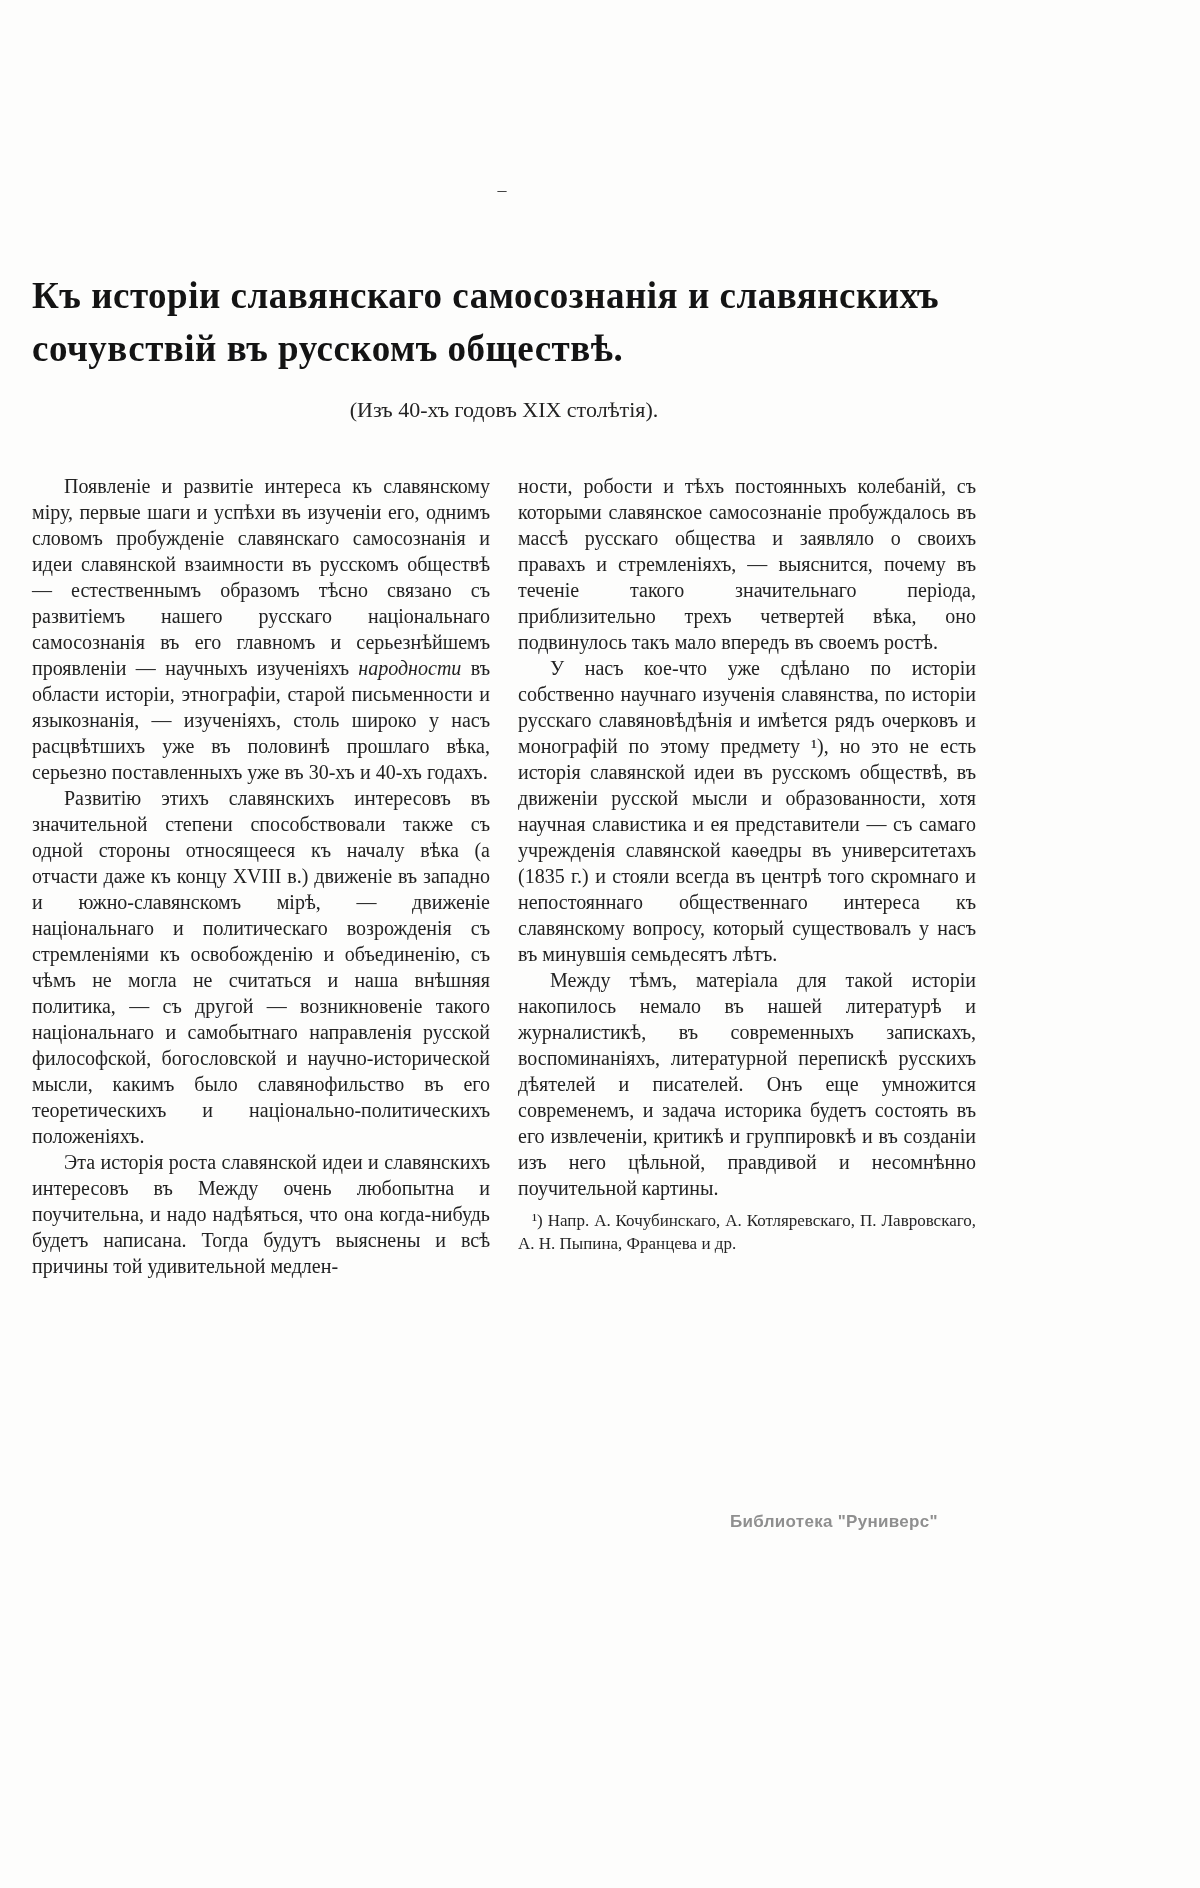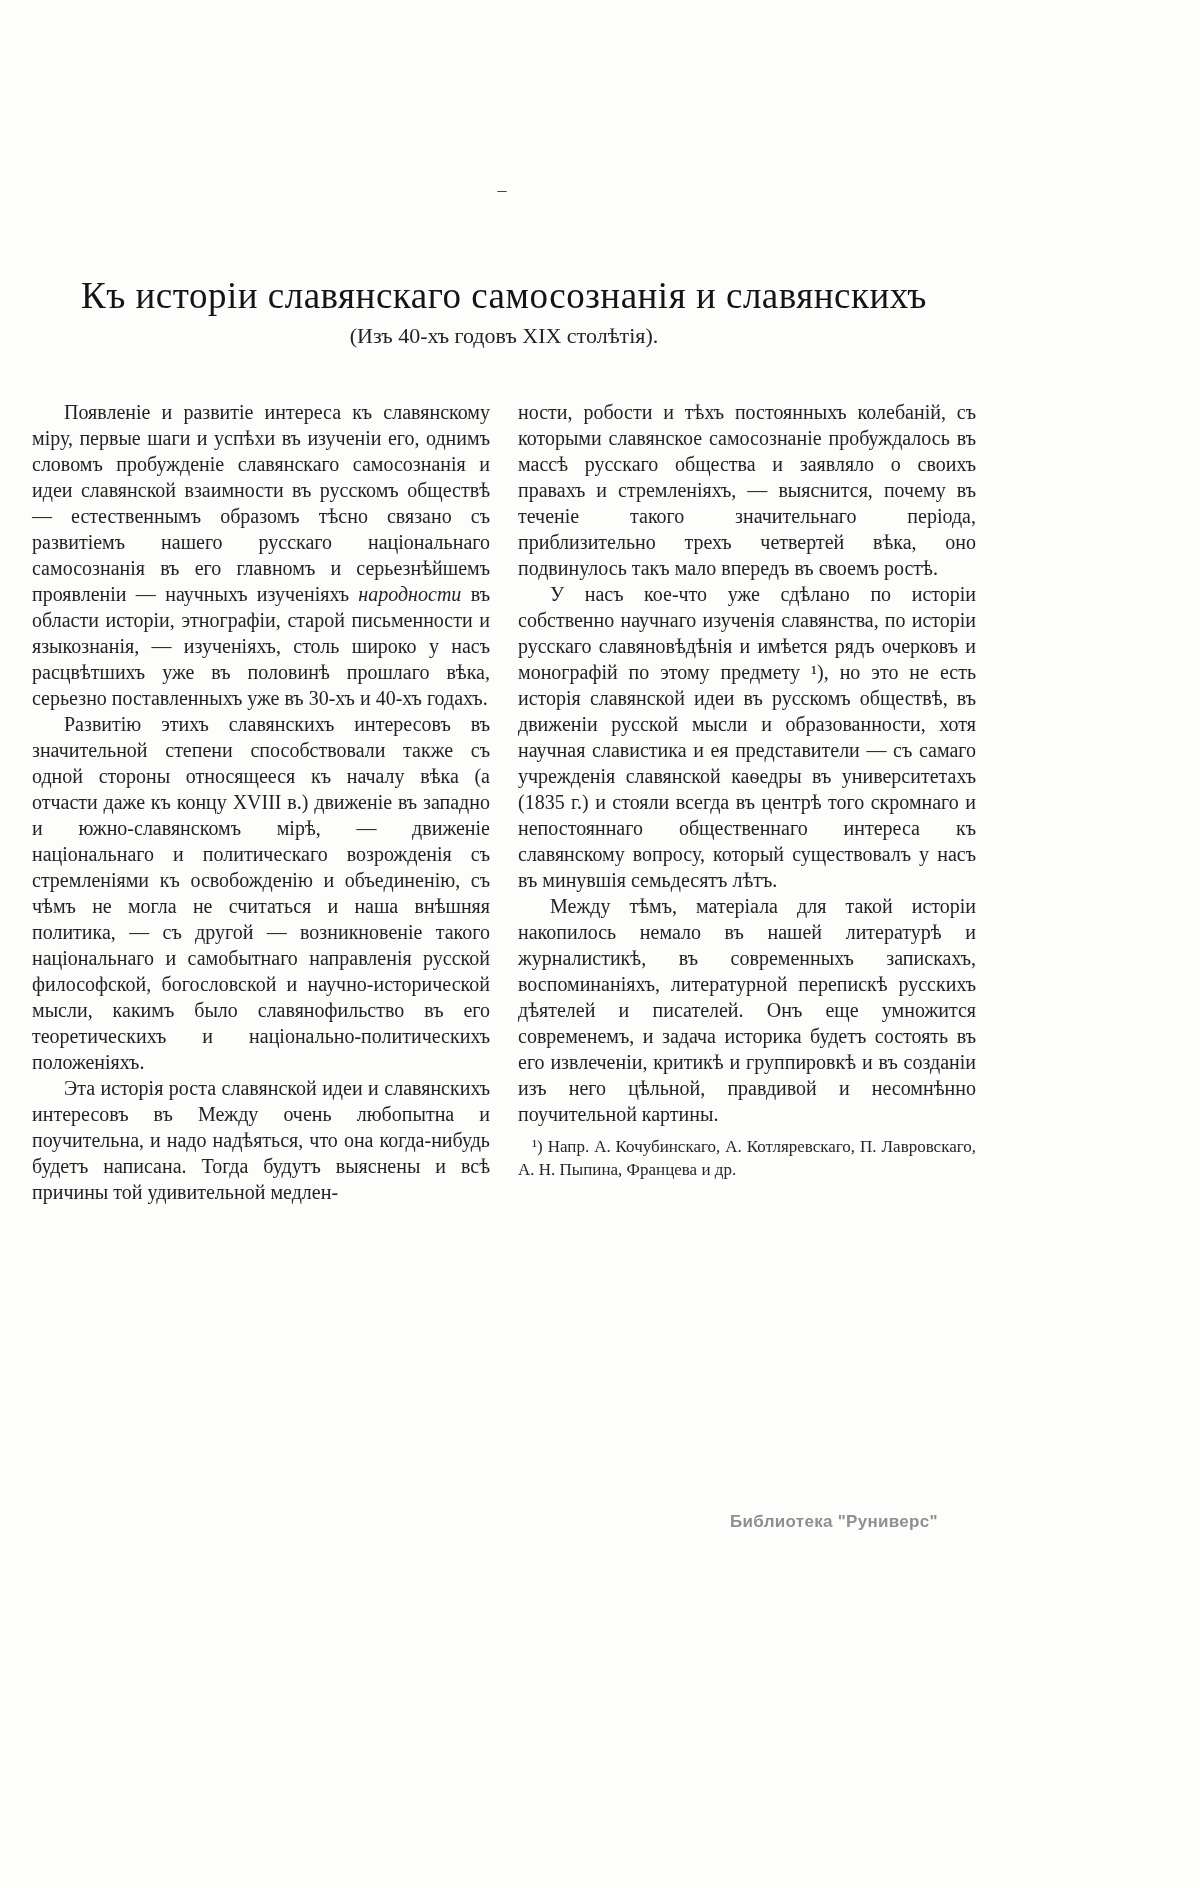--- a/index.html
+++ b/index.html
@@ -22,30 +22,31 @@
     font-size: 18px;
     color: #3a3a3a;
   }
   .content {
     position: absolute;
     left: 32px;
     top: 270px;
     width: 944px;
   }
   .title {
-    text-align: center;
-    font-weight: 400;
+    text-align: left;
+    font-weight: 700;
     font-size: 37px;
     line-height: 1.42;
     letter-spacing: 0.5px;
     color: #141414;
   }
   .subtitle {
     text-align: center;
     font-size: 22px;
+    margin-top: 22px;
     color: #232323;
   }
   .columns {
     display: flex;
     gap: 28px;
     margin-top: 50px;
   }
   .col {
     flex: 1;
     font-size: 20px;
@@ -79,20 +80,21 @@
 <body>
 
 <div class="page">
 
   <div class="top-mark">–</div>
 
   <div class="content">
 
     <div class="title">
       <div>Къ исторіи славянскаго самосознанія и славянскихъ</div>
+      <div>сочувствій въ русскомъ обществѣ.</div>
     </div>
 
     <div class="subtitle">(Изъ 40-хъ годовъ XIX столѣтія).</div>
 
     <div class="columns">
 
       <div class="col">
         <p><span>Появленіе и развитіе интереса къ славянскому міру, первые шаги и успѣхи въ изученіи его, однимъ словомъ пробужденіе славянскаго самосознанія и идеи славянской взаимности въ русскомъ обществѣ — естественнымъ образомъ тѣсно связано съ развитіемъ нашего русскаго національнаго самосознанія въ его главномъ и серьезнѣйшемъ проявленіи — научныхъ изученіяхъ </span><em>народности</em><span> въ области исторіи, этнографіи, старой письменности и языкознанія, — изученіяхъ, столь широко у насъ расцвѣтшихъ уже въ половинѣ прошлаго вѣка, серьезно поставленныхъ уже въ 30-хъ и 40-хъ годахъ.</span></p>
         <p>Развитію этихъ славянскихъ интересовъ въ значительной степени способствовали также съ одной стороны относящееся къ началу вѣка (а отчасти даже къ концу XVIII в.) движеніе въ западно и южно-славянскомъ мірѣ, — движеніе національнаго и политическаго возрожденія съ стремленіями къ освобожденію и объединенію, съ чѣмъ не могла не считаться и наша внѣшняя политика, — съ другой — возникновеніе такого національнаго и самобытнаго направленія русской философской, богословской и научно-исторической мысли, какимъ было славянофильство въ его теоретическихъ и національно-политическихъ положеніяхъ.</p>
         <p>Эта исторія роста славянской идеи и славянскихъ интересовъ въ Между очень любопытна и поучительна, и надо надѣяться, что она когда-нибудь будетъ написана. Тогда будутъ выяснены и всѣ причины той удивительной медлен-</p>

